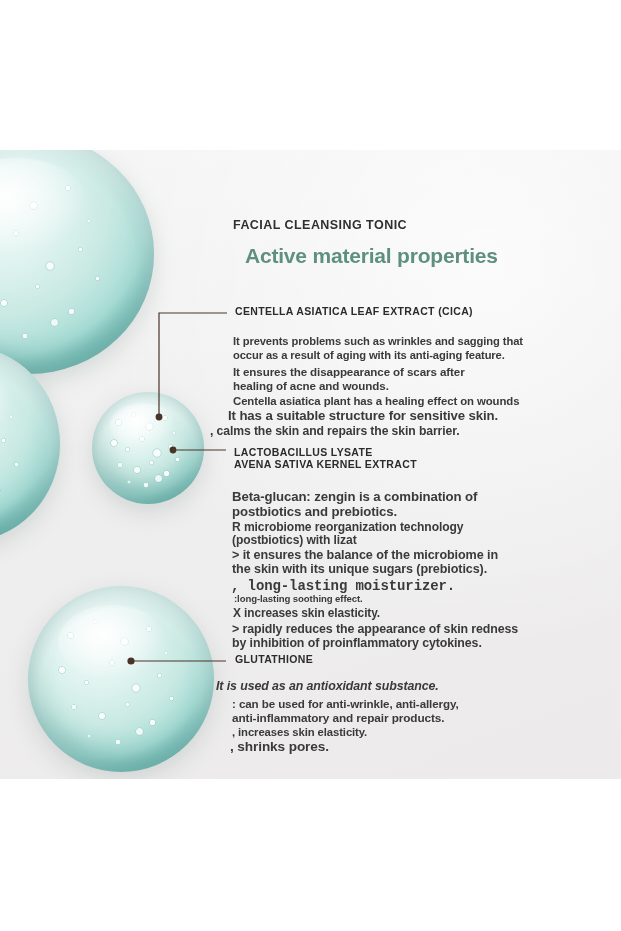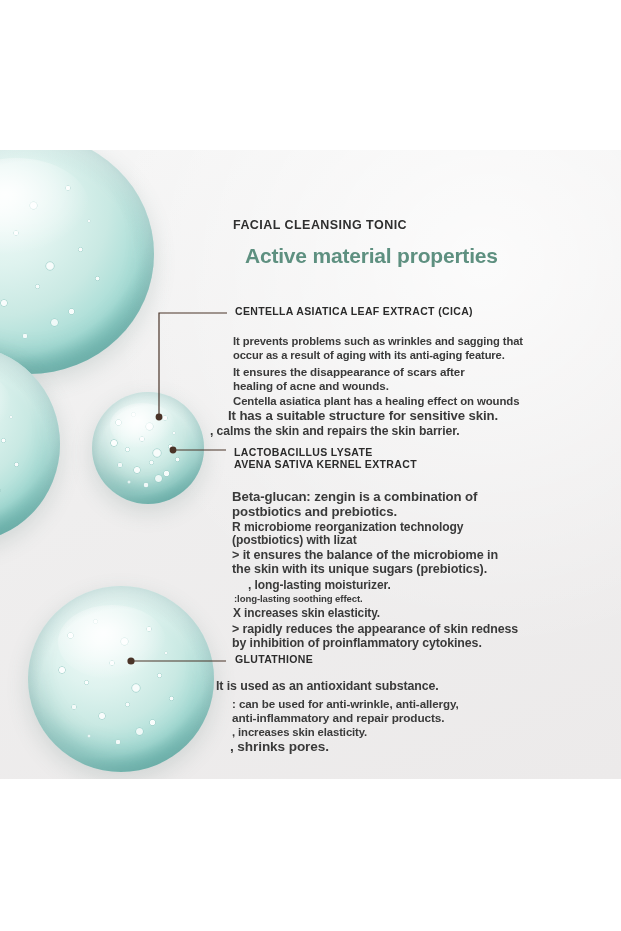--- a/index.html
+++ b/index.html
@@ -167,27 +167,27 @@
   .c1 { left: 233px; font-size: 11.2px; }
   .c2 { left: 233px; font-size: 11.6px; text-align: center; }
   .c3 { left: 233px; font-size: 11.4px; }
   .c4 { left: 228px; font-size: 13.2px; }
   .c5 { left: 210px; font-size: 12.2px; }
 
   
   .l1 { left: 232px; font-size: 13.2px; }
   .l2 { left: 232px; font-size: 12.1px; }
   .l3 { left: 232px; font-size: 12.6px; }
-  .l4 { left: 248px; font-size: 12px; }
+  .l4 { left: 231px; font-size: 14px; font-family: Liberation Mono, monospace; }
   .l5 { left: 234px; font-size:  9.6px; }
   .l6 { left: 233px; font-size: 11.9px; }
   .l7 { left: 232px; font-size: 12.4px; }
 
   
-  .g1 { left: 216px; font-size: 12.4px; }
+  .g1 { left: 216px; font-size: 12.4px; font-style: italic; }
   .g2 { left: 232px; font-size: 11.6px; }
   .g3 { left: 232px; font-size: 11.8px; }
   .g4 { left: 232px; font-size: 11.3px; }
   .g5 { left: 230px; font-size: 13.6px; }
 </style>
 </head>
 <body>
 
 <div id="photo-panel">
 

